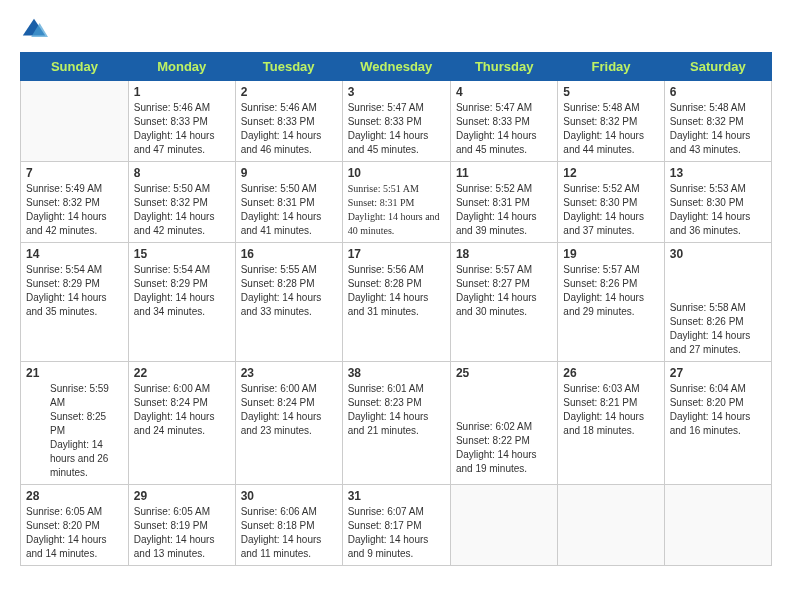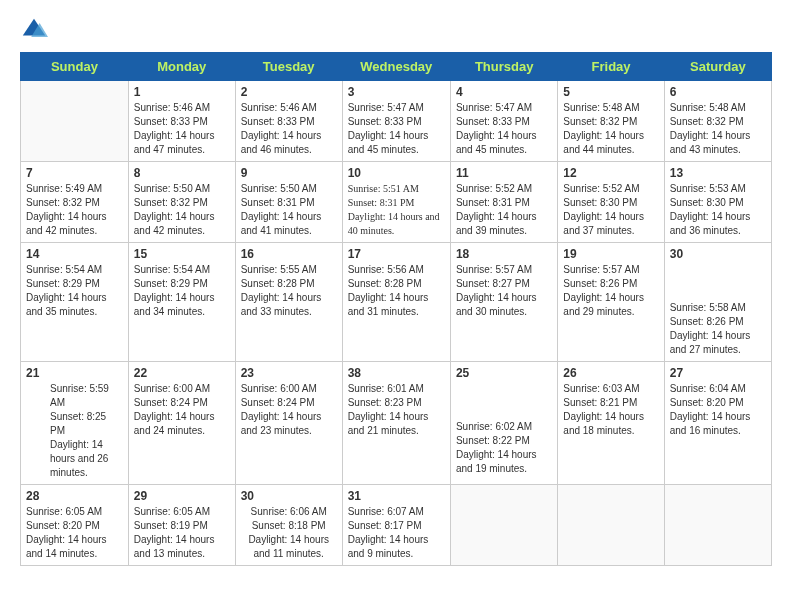--- a/index.html
+++ b/index.html
@@ -304,21 +304,21 @@
 Daylight: 14 hours and 14 minutes.</div>
         </td>
         <td>
           <div class="day-number">29</div>
           <div class="day-info" style="white-space: pre-line;">Sunrise: 6:05 AM
 Sunset: 8:19 PM
 Daylight: 14 hours and 13 minutes.</div>
         </td>
         <td>
           <div class="day-number">30</div>
-          <div class="day-info" style="white-space: pre-line; text-align: center;">Sunrise: 6:06 AM
+          <div class="day-info" style="white-space: pre-line;">Sunrise: 6:06 AM
 Sunset: 8:18 PM
 Daylight: 14 hours and 11 minutes.</div>
         </td>
         <td>
           <div class="day-number">31</div>
           <div class="day-info" style="white-space: pre-line;">Sunrise: 6:07 AM
 Sunset: 8:17 PM
 Daylight: 14 hours and 9 minutes.</div>
         </td>
         <td class="empty"></td>

